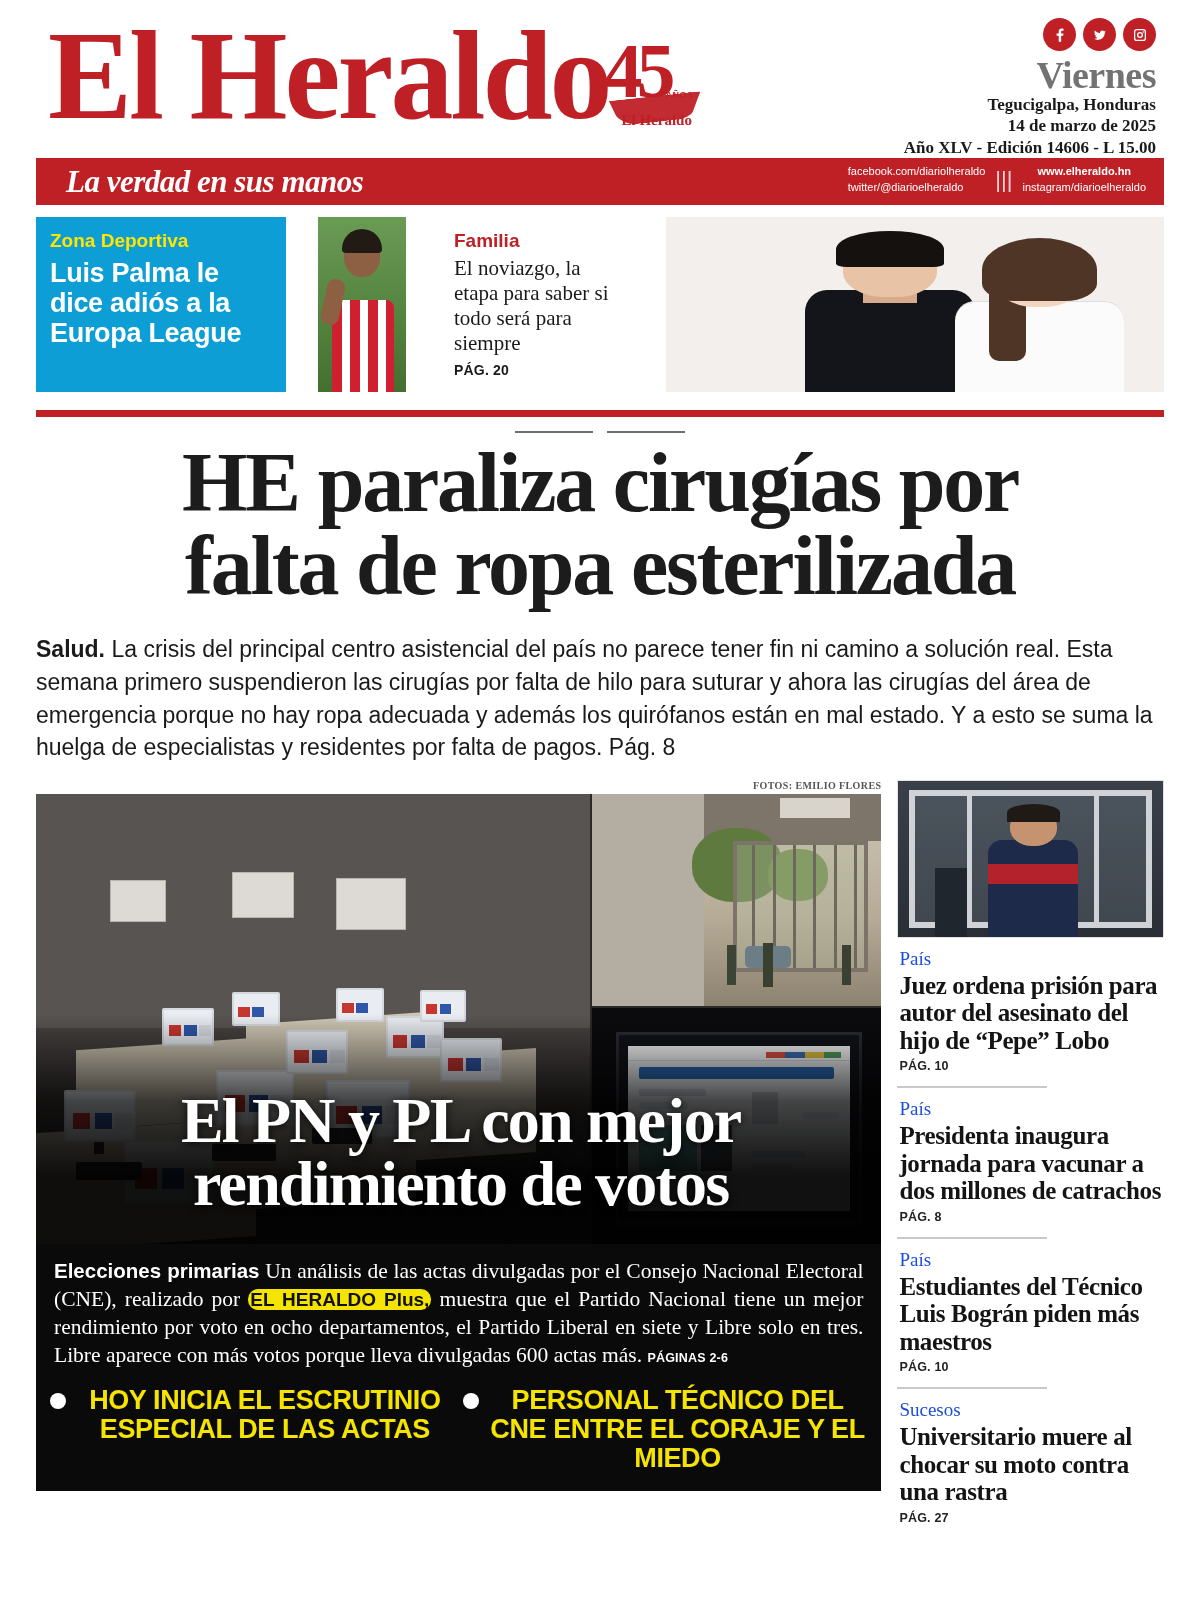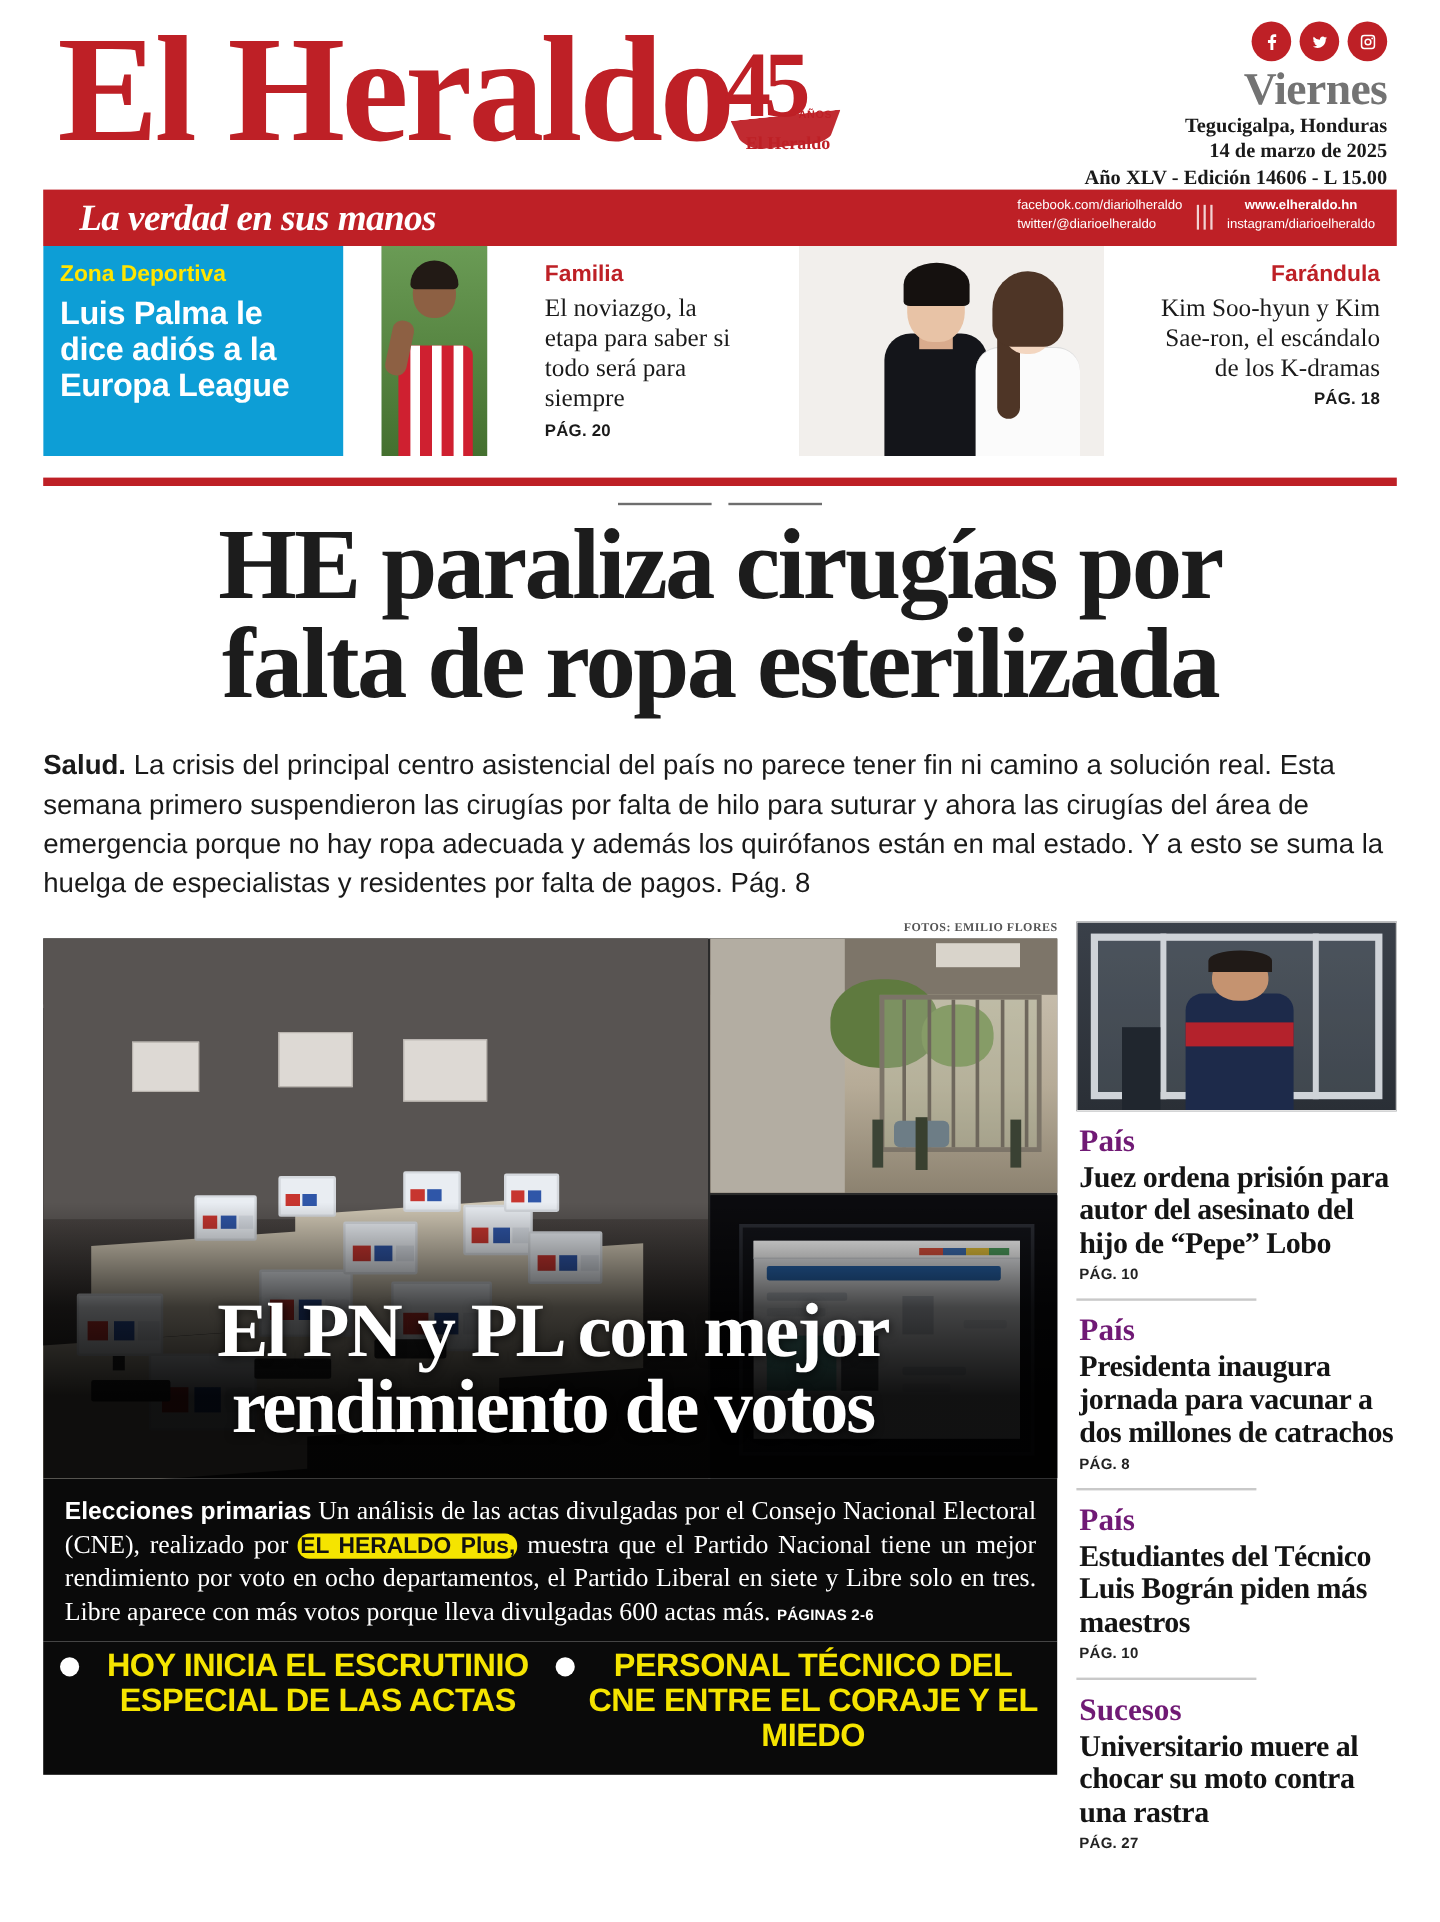--- a/index.html
+++ b/index.html
@@ -82,21 +82,21 @@
     position: absolute; right: 18px; top: 6px;
     display: flex; align-items: center; gap: 10px;
     color: #fff; font-size: 11px; line-height: 1.45;
   }
   .social-urls .col { text-align: left; }
   .social-urls .col.r { text-align: center; }
   .social-urls .bar { font-size: 22px; opacity: .8; }
 
   
   .teasers {
-    margin: 0 36px; height: 175px; display: flex; overflow: hidden; gap: 32px;
+    margin: 12px 36px; height: 175px; display: flex; overflow: hidden; gap: 32px;
   }
   .tz-sport {
     width: 250px; background: #0d9ed6; color: #fff; padding: 14px 12px 10px 14px;
     flex: none;
   }
   .kicker-y { color: #ffe500; font-weight: 700; font-size: 19px; line-height:1.1; margin-bottom:6px;}
   .tz-sport .hl {
     font-weight: 700; font-size: 27px; line-height: 1.12; letter-spacing: -0.3px;
   }
   .tz-photo1 { width: 88px; flex:none; position: relative; overflow: hidden; background:#4a7a3a; }
@@ -234,21 +234,21 @@
   .man { position:absolute; inset:0; background: linear-gradient(180deg,#3a4049 0%, #2a2f36 100%); }
   .man .glass{position:absolute; left:4%; top:6%; width:92%; height:88%; border:6px solid #cfd3d8; background:rgba(160,180,190,.18);}
   .man .mull{position:absolute; top:6%; width:5px; height:88%; background:#cfd3d8;}
   .man .body{position:absolute; left:34%; bottom:0; width:34%; height:62%; background:#1d2a4a; border-radius:14px 14px 0 0;}
   .man .band{position:absolute; left:34%; bottom:34%; width:34%; height:13%; background:#b4222c;}
   .man .head{position:absolute; left:42%; bottom:58%; width:18%; height:24%; background:#c59370; border-radius:46%;}
   .man .hair{position:absolute; left:41%; bottom:74%; width:20%; height:11%; background:#201a17; border-radius:50% 50% 0 0;}
   .man .p2{position:absolute; left:14%; bottom:0; width:12%; height:44%; background:#20262e;}
 
   .rail-item { padding: 11px 2px 9px 2px; }
-  .rail-kicker { color:#701a75; font-family:"Liberation Serif", serif; font-weight:700; font-size:26px; line-height:1.1; margin-bottom:2px;}
+  .rail-kicker { color:#1d4ed8; font-family:"Liberation Serif", serif; font-weight:400; font-size:19px; line-height:1.1; margin-bottom:2px;}
   .rail-head { font-family:"Liberation Serif", serif; font-weight:700; color:#141414; font-size:25px; line-height:1.1; letter-spacing:-.4px;}
   .rail-pg { font-family:"Liberation Sans", sans-serif; font-weight:700; font-size:12.5px; color:#222; margin-top:5px; letter-spacing:.2px;}
   .rail-sep { height:2px; background:#c9c9c9; width: 150px; margin: 4px 0 0 0;}
 </style>
 </head>
 <body>
 
 <div class="page">
 
   <div class="masthead">
@@ -332,25 +332,20 @@
             <div class="head"></div>
             <div class="hair"></div>
           </div>
         <div class="kd-f">
             <div class="body"></div>
             <div class="hairf"></div>
             <div class="head"></div>
             <div class="hair"></div>
           </div>
       </div>
-    </div>
-    <div class="tz-far">
-      <div class="kicker-r">Farándula</div>
-      <div class="body">Kim Soo-hyun y Kim Sae-ron, el escándalo de los K-dramas</div>
-      <div class="pg-d">PÁG. 18</div>
     </div>
   </div>
 
   <div class="rule-red"></div>
   <div class="overline-wrap">
     <div class="dash"></div>
     <div class="dash"></div>
   </div>
   <div class="lead-headline">
     <div>HE paraliza cirugías por</div>

